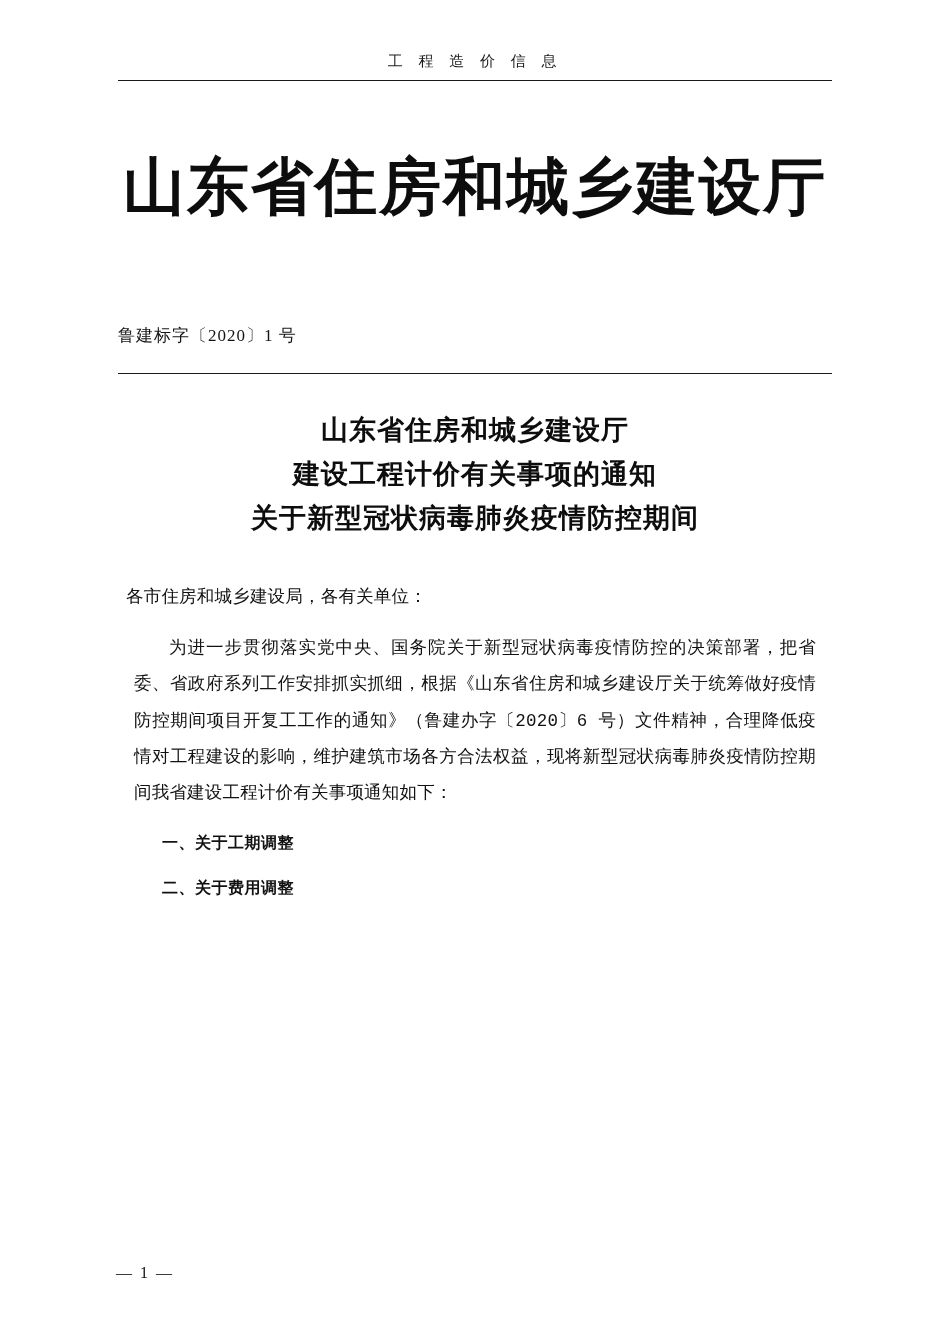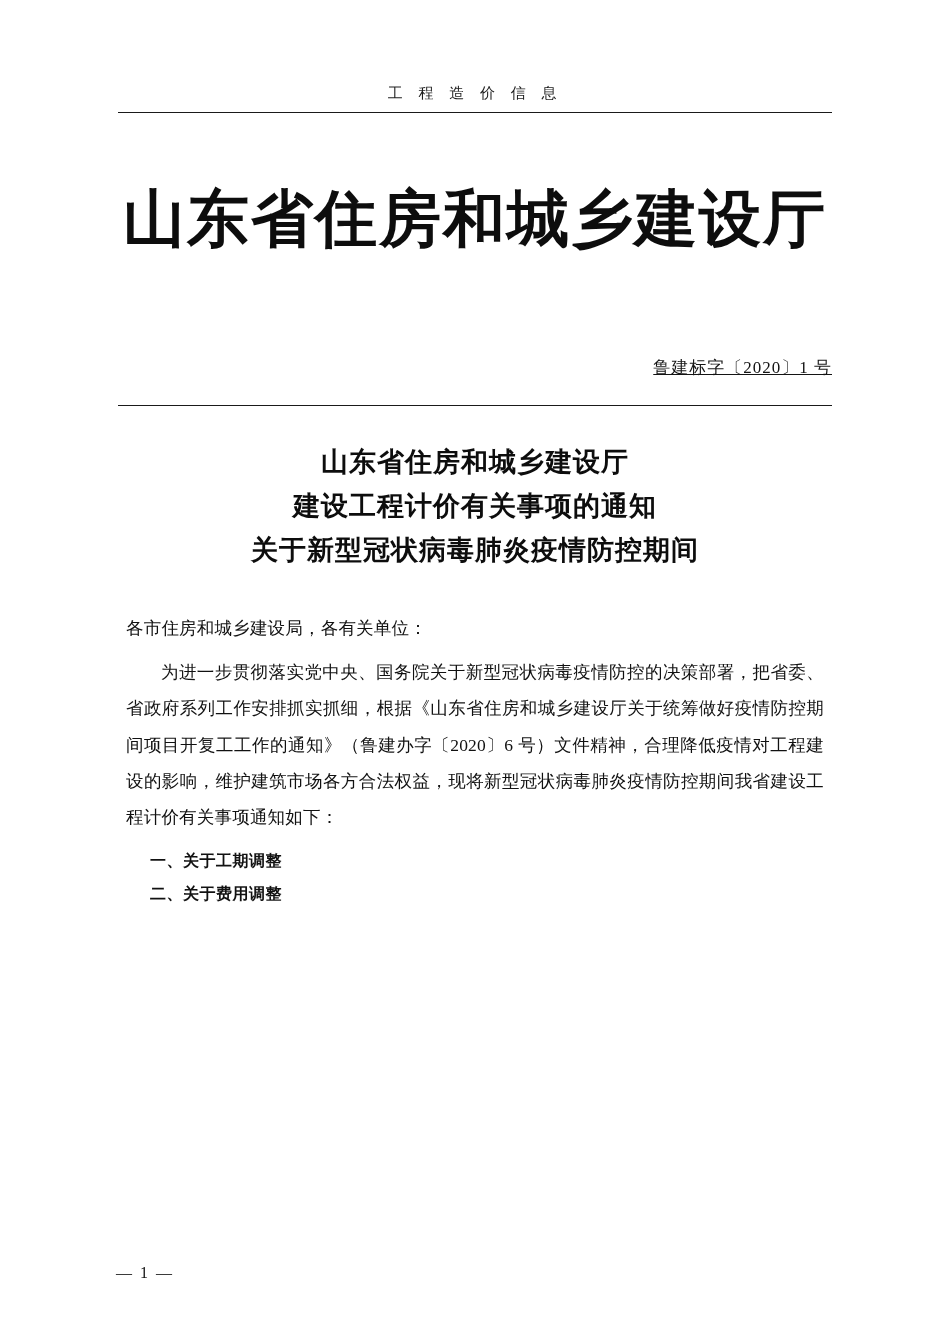--- a/index.html
+++ b/index.html
@@ -19,21 +19,21 @@
     width: 950px;
     height: 1344px;
     position: relative;
     box-sizing: border-box;
     padding: 0 118px;
   }
 
   
   .running-header {
     text-align: center;
-    padding-top: 84px;
+    padding-top: 52px;
     font-size: 15px;
     letter-spacing: 6px;
     color: #1a1a1a;
     font-family: "Liberation Serif", "DejaVu Serif", serif;
   }
   .header-rule {
     margin-top: 9px;
     border-bottom: 1.4px solid #1a1a1a;
     width: 100%;
   }
@@ -46,26 +46,25 @@
     font-weight: 700;
     font-size: 62px;
     letter-spacing: 2px;
     color: #0d0d0d;
     line-height: 1.15;
     white-space: nowrap;
   }
 
   
   .doc-number {
-    text-align: right;
+    text-align: left;
     margin-top: 102px;
     font-size: 17px;
     letter-spacing: 1px;
     color: #141414;
-    text-decoration: underline;
   }
 
   .title-rule {
     margin-top: 26px;
     border-bottom: 1.2px solid #1a1a1a;
     width: 100%;
   }
 
   
   .doc-title {
@@ -88,27 +87,28 @@
     font-size: 17.5px;
     line-height: 2.08;
     color: #111111;
     text-align: justify;
     letter-spacing: 0.2px;
   }
   .salutation {
     margin: 0 0 0 8px;
   }
   .para {
-    margin: 8px;
+    margin: 16px;
     text-indent: 2em;
+    font-family: Liberation Mono, monospace;
   }
   .section-head {
-    margin: 0;
+    margin: 12px;
     text-indent: 2em;
-    font-family: Liberation Sans, sans-serif;
+    font-family: Liberation Mono, monospace;
     font-weight: 700;
     font-size: 16px;
     letter-spacing: 0.5px;
   }
 
   
   .page-number {
     position: absolute;
     left: 0;
     right: 0;

